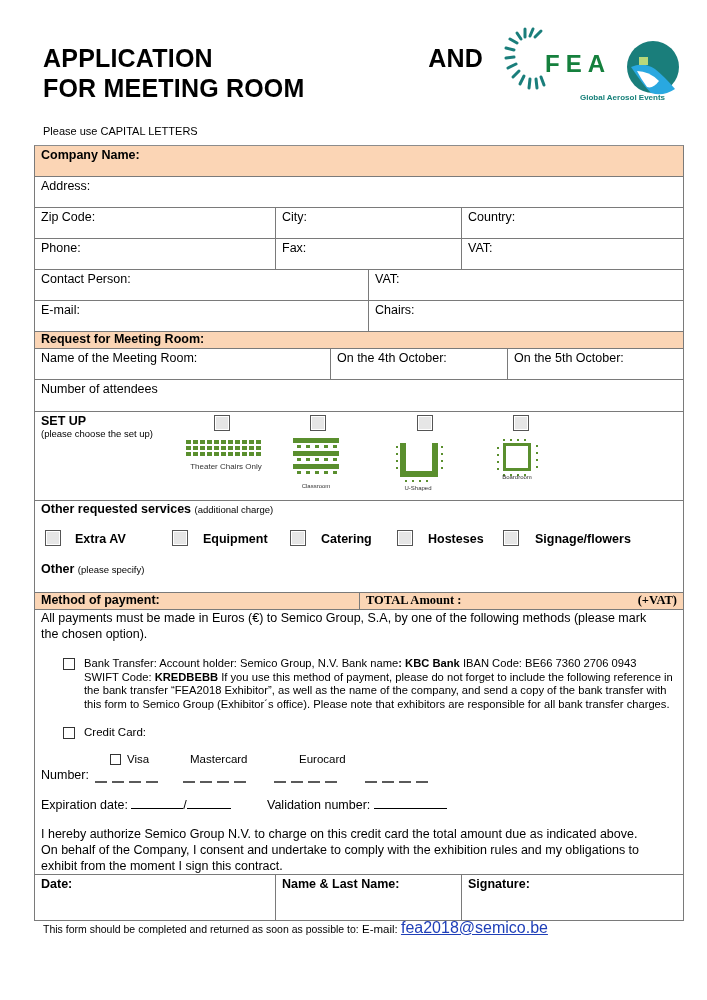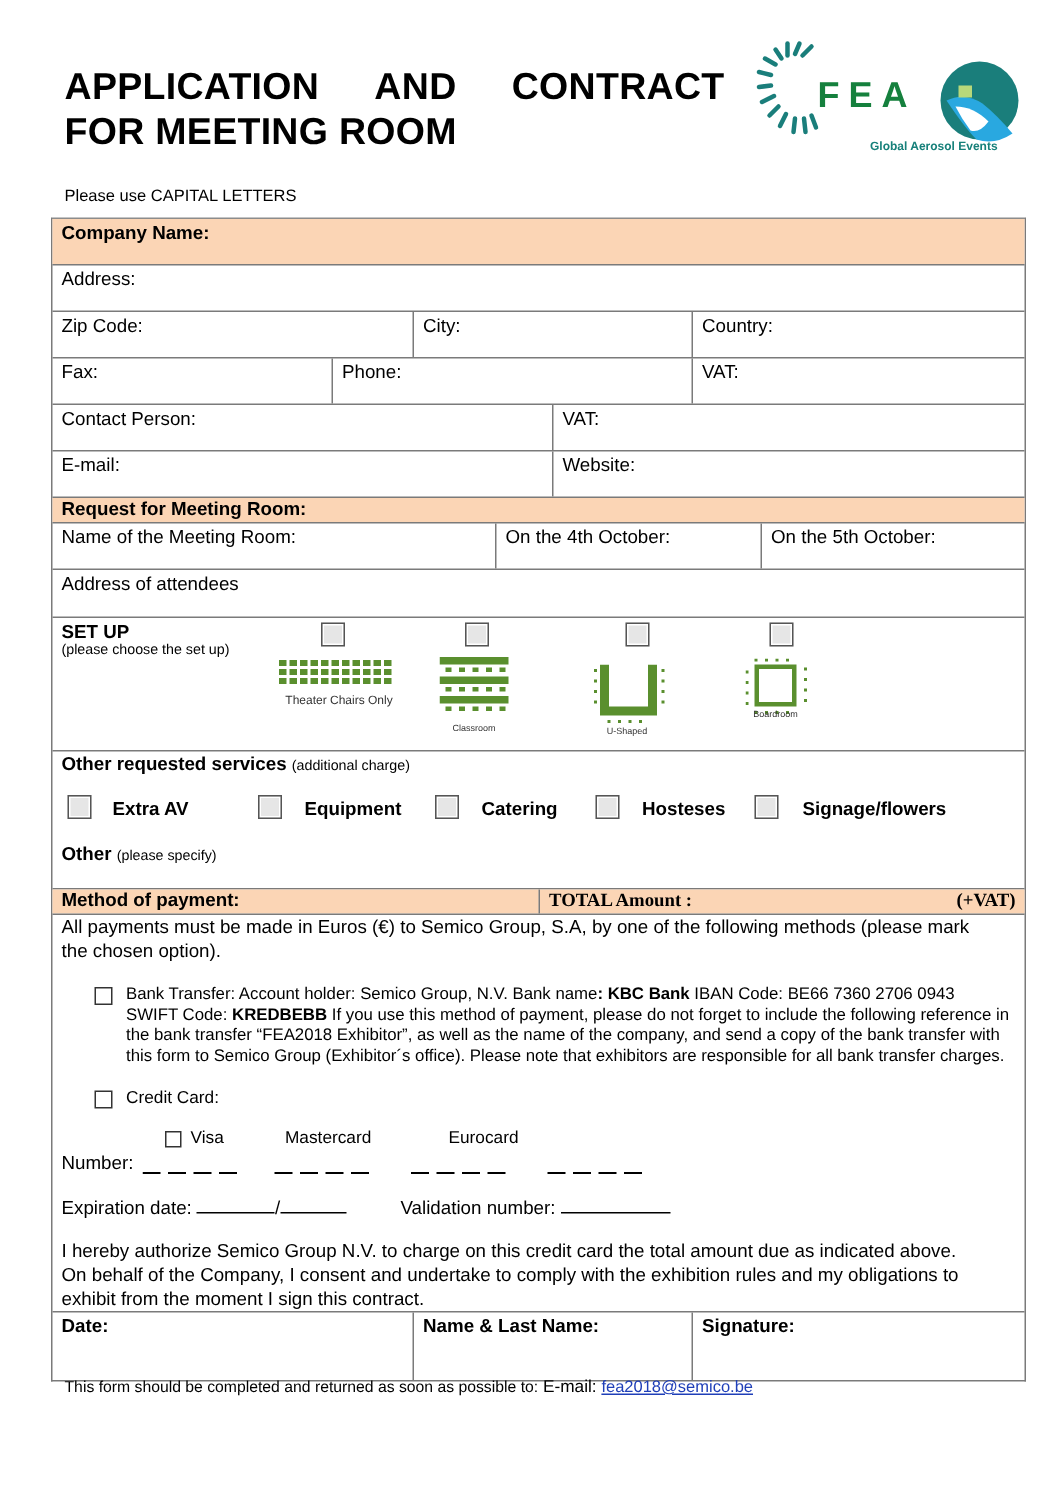--- a/index.html
+++ b/index.html
@@ -44,30 +44,29 @@
   .pay { height: 264px; font-size: 12.5px; }
   .pay p { position: absolute; left: 6px; line-height: 16px; }
   .sq { position: absolute; width: 12px; height: 12px; border: 1px solid #333; background: #fff; }
   .bank { position: absolute; left: 49px; top: 47px; width: 596px; font-size: 11.2px; line-height: 13.6px; }
   .underline { display: inline-block; border-bottom: 1px solid #000; height: 11px; vertical-align: baseline; }
 
   .sign { height: 46px; }
   .sign .cell { font-weight: bold; font-size: 12.5px; }
 
   .footer { position: absolute; left: 43px; top: 919px; font-size: 10.5px; }
-  .footer a { color: #1f3fb8; text-decoration: underline; font-size: 11px; text-align: right; }
+  .footer a { color: #1f3fb8; text-decoration: underline; font-size: 16px; text-align: right; }
 </style>
 </head>
 <body>
 
 <div class="title">
   <div class="l1">
     <span>APPLICATION</span>
     <span>AND</span>
-    <span>CONTRACT</span>
   </div>
   <div>FOR MEETING ROOM</div>
 </div>
 
 <div class="logo">
   <svg width="180" height="85" viewBox="0 0 180 85">
     <g stroke="#1a7e7b" stroke-width="3" stroke-linecap="round">
       <line x1="38" y1="6" x2="32" y2="12"></line>
       <line x1="30" y1="4" x2="27" y2="11"></line>
       <line x1="22" y1="4" x2="22" y2="12"></line>
@@ -107,49 +106,49 @@
     </div>
   </div>
 
   <div class="row">
     <div class="cell h30" style="width:240px;"><span>Zip Code:</span></div>
     <div class="cell h30" style="width:186px;"><span>City:</span></div>
     <div class="cell h30" style="flex:1;"><span>Country:</span></div>
   </div>
 
   <div class="row">
+    <div class="cell h30" style="width:240px;"><span>Phone:</span></div>
     <div class="cell h30" style="width:186px;"><span>Fax:</span></div>
-    <div class="cell h30" style="width:240px;"><span>Phone:</span></div>
     <div class="cell h30" style="flex:1;"><span>VAT:</span></div>
   </div>
 
   <div class="row">
     <div class="cell h30" style="width:333px;"><span>Contact Person:</span></div>
     <div class="cell h30" style="flex:1;"><span>VAT:</span></div>
   </div>
 
   <div class="row">
     <div class="cell h30" style="width:333px;"><span>E-mail:</span></div>
-    <div class="cell h30" style="flex:1;"><span>Website:</span></div>
+    <div class="cell h30" style="flex:1;"><span>Chairs:</span></div>
   </div>
 
   <div class="row">
     <div class="cell hdr h16" style="width:100%;">
       <span>Request for Meeting Room:</span>
     </div>
   </div>
 
   <div class="row">
     <div class="cell h30" style="width:295px;"><span>Name of the Meeting Room:</span></div>
     <div class="cell h30" style="width:177px;"><span>On the 4th October:</span></div>
     <div class="cell h30" style="flex:1;"><span>On the 5th October:</span></div>
   </div>
 
   <div class="row">
-    <div class="cell h31" style="width:333px;"><span>Address of attendees</span></div>
+    <div class="cell h31" style="width:333px;"><span>Number of attendees</span></div>
   </div>
 
   <div class="row">
     <div class="cell setup" style="width:100%;">
       <div class="setup-title">SET UP</div>
       <div class="setup-sub">(please choose the set up)</div>
 
       <div class="cbox" style="left:179px; top:3px;"></div>
       <svg style="position:absolute; left:151px; top:28px;" width="78" height="18">
         <g fill="#5a8f2e">

